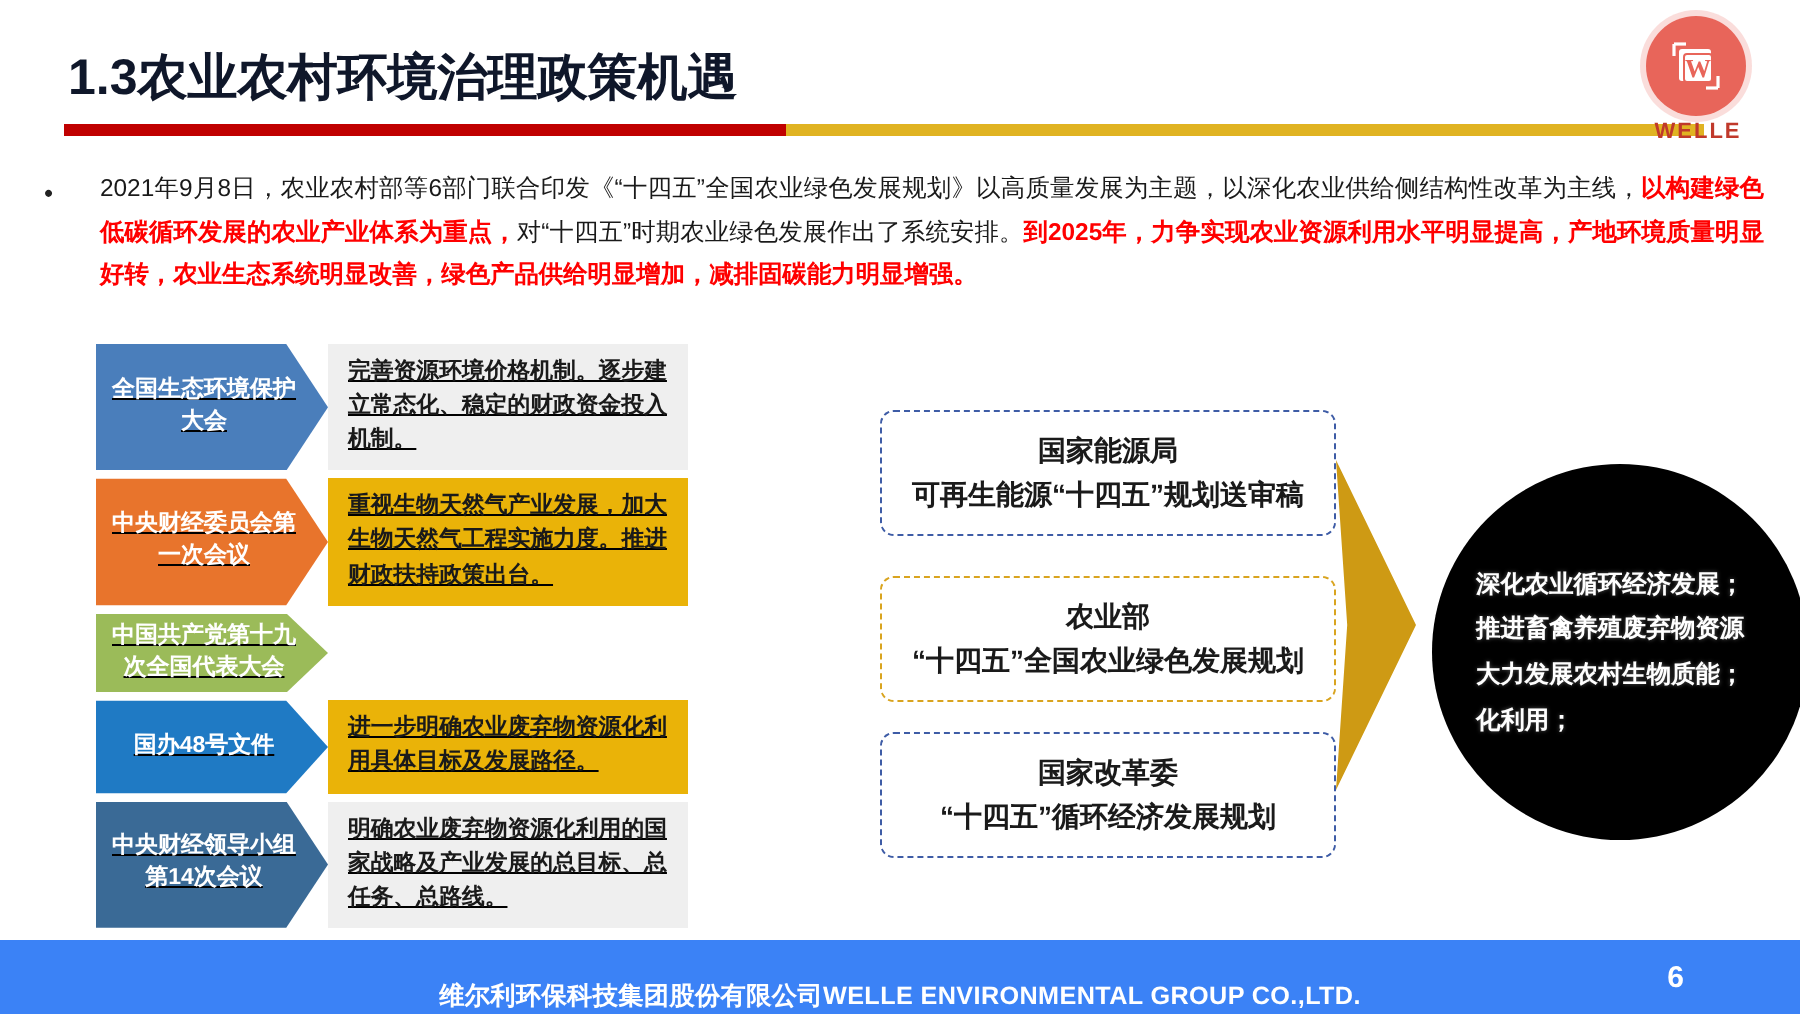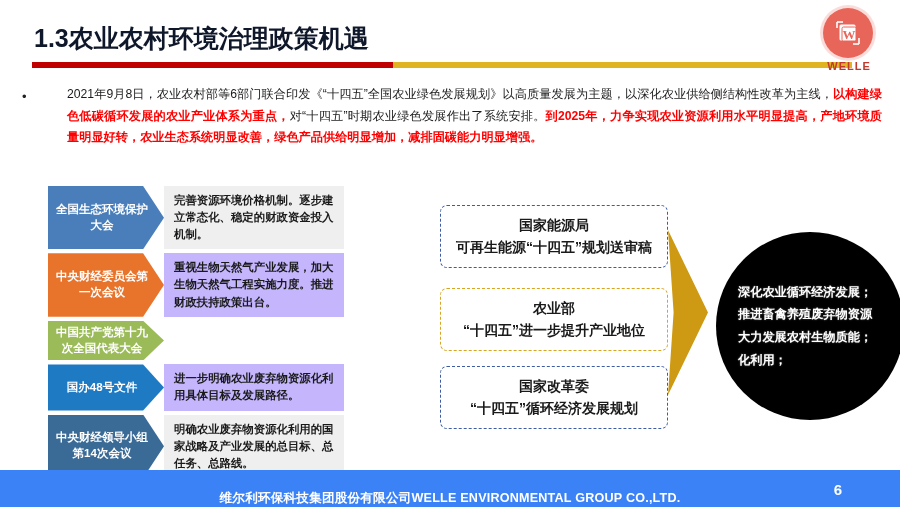--- a/index.html
+++ b/index.html
@@ -94,37 +94,38 @@
   }
   #intro .bullet-dot {
     position: absolute;
     left: 0px;
     top: 6px;
     font-size: 13px;
     color: #222;
     line-height: 1;
   }
   #intro .para {
-    margin-left: 45px;
+    margin-left: 28px;
     font-size: 12.2px;
     line-height: 1.78;
     color: #1a1a1a;
     text-align: justify;
   }
   #intro .hl {
     color: #FF0000;
     font-weight: bold;
   }
 
   
   #flow-list {
     position: absolute;
     left: 48px;
-    top: 186px;
+    top: 172px;
     width: 296px;
+    text-decoration: underline;
   }
   .flow-row {
     display: flex;
     align-items: stretch;
     margin-bottom: 4px;
   }
   .flow-tag {
     position: relative;
     width: 116px;
     flex: 0 0 116px;
@@ -145,21 +146,21 @@
     background: #EFEFEF;
     color: #1a1a1a;
     font-size: 11.4px;
     font-weight: bold;
     line-height: 1.5;
     padding: 6px 8px 6px 10px;
     box-sizing: border-box;
     display: flex;
     align-items: center;
   }
-  .flow-row.alt .flow-desc { background: #c4b5fd; }
+  .flow-row.alt .flow-desc { background: #eab308; }
 
   
   .dashed-box {
     position: absolute;
     width: 228px;
     box-sizing: border-box;
     border: 1.6px dashed #3E5CA6;
     border-radius: 7px;
     background: #ffffff;
     color: #1a1a1a;
@@ -299,21 +300,21 @@
 
   </div>
 
   <div class="dashed-box" id="dashed-1">
     <div>国家能源局</div>
     <div>可再生能源“十四五”规划送审稿</div>
   </div>
 
   <div class="dashed-box gold" id="dashed-2">
     <div>农业部</div>
-    <div>“十四五”进一步提升产业地位</div>
+    <div>“十四五”全国农业绿色发展规划</div>
   </div>
 
   <div class="dashed-box" id="dashed-3">
     <div>国家改革委</div>
     <div>“十四五”循环经济发展规划</div>
   </div>
 
   <div id="gold-arrow"></div>
 
   <div id="outcome-circle">

